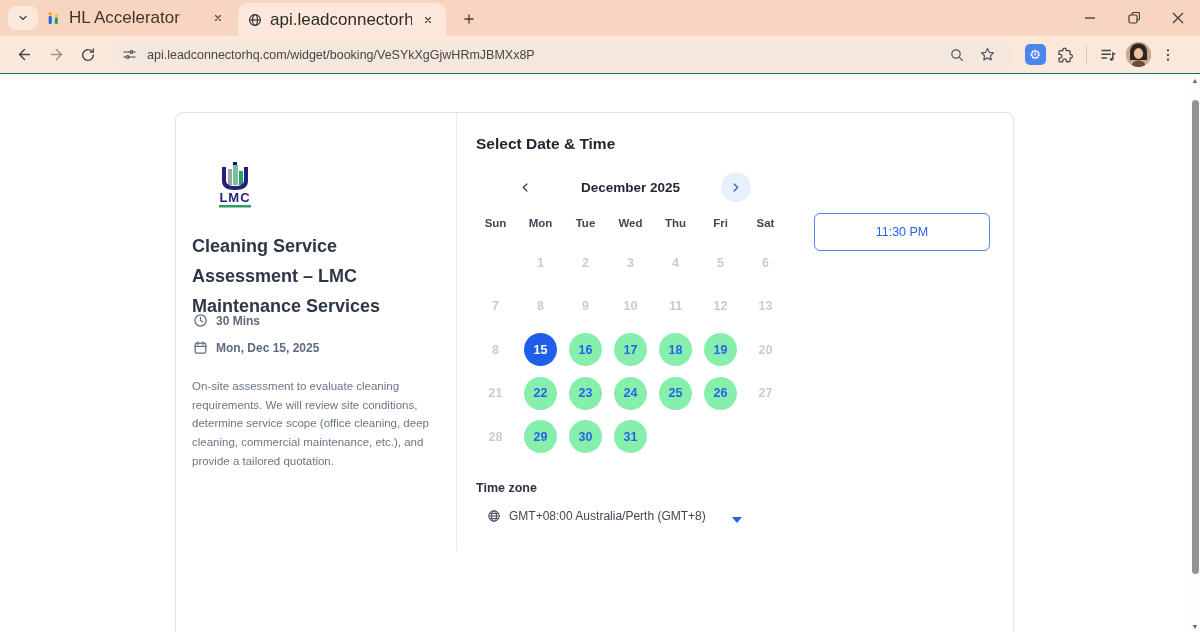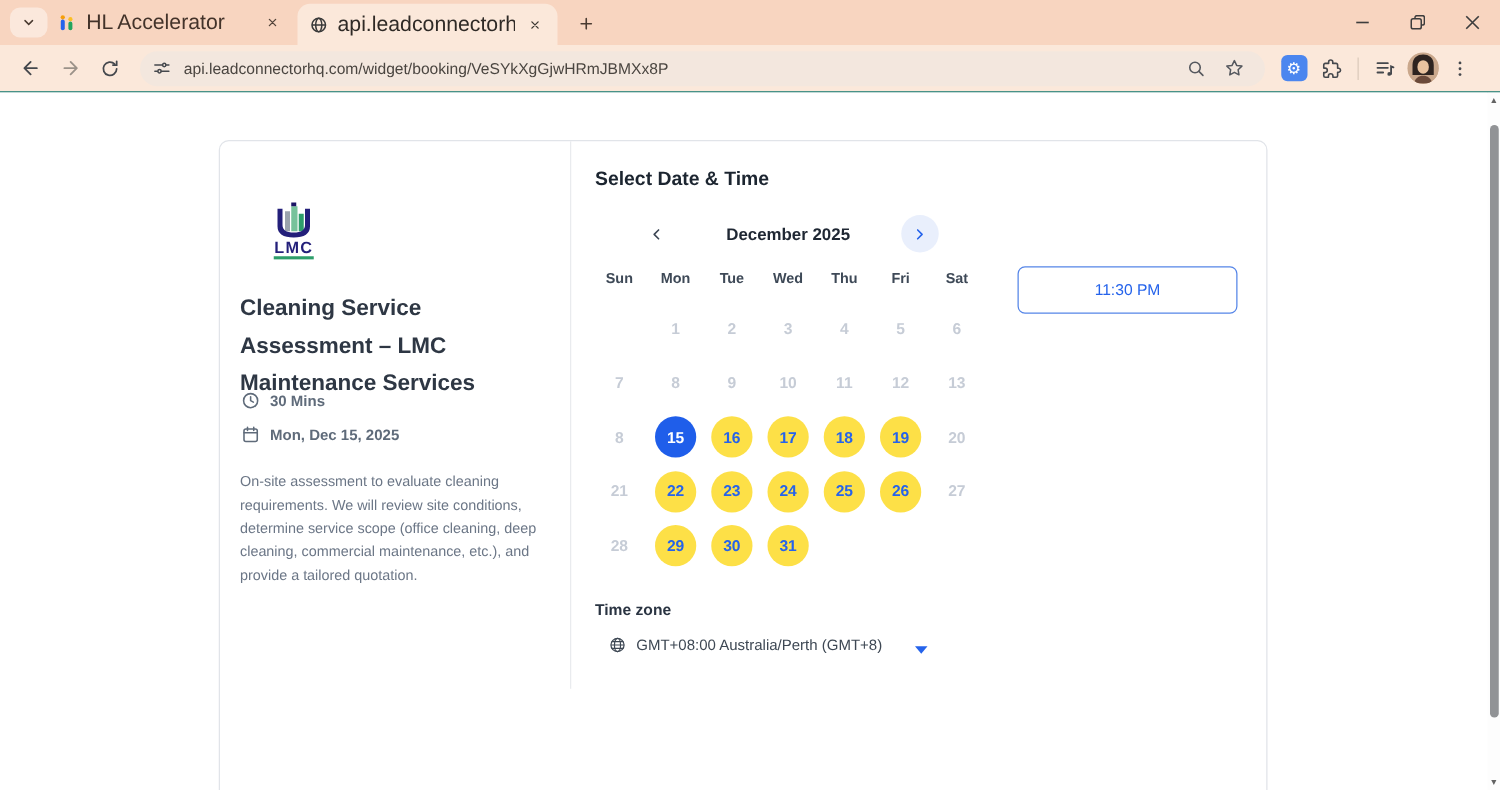--- a/index.html
+++ b/index.html
@@ -64,21 +64,21 @@
   .nav-chev { width:30px; height:30px; display:flex; align-items:center; justify-content:center; border-radius:50%; }
   .nav-chev.next { background:#e9effc; }
   .month-label { width:150px; text-align:center; font-size:13.5px; font-weight:600; color:#1f2733; margin:0 15px; }
   .weekday-row { position:absolute; left:297px; top:104px; width:315px; display:flex; }
   .wd { width:45px; text-align:center; font-size:11.5px; font-weight:700; color:#3e4957; }
   .calendar-grid { position:absolute; left:297px; top:128px; width:315px; display:flex; flex-wrap:wrap; }
   .daycell { width:45px; height:43.5px; display:flex; align-items:center; justify-content:center; }
   .day { width:33px; height:33px; border-radius:50%; display:flex; align-items:center; justify-content:center;
     font-size:12.5px; font-weight:600; }
   .day.disabled { color:#c6ccd6; }
-  .day.available { background:#fde047; color:#2563eb; }
+  .day.available { background:#86efac; color:#2563eb; }
   .day.selected { background:#1f5eea; color:#ffffff; }
   .day.empty { visibility:hidden; }
 
   
   .tz-label { position:absolute; left:300px; top:368px; font-size:12.5px; font-weight:700; color:#2a3442; }
   .tz-row { position:absolute; left:311px; top:396px; width:300px; display:flex; align-items:flex-end; gap:8px; }
   .tz-value { font-size:12px; color:#3e4854; }
   .tz-caret { margin-left:18px; width:0; height:0; border-left:5px solid transparent;
     border-right:5px solid transparent; border-top:6px solid #2563eb; }
 

